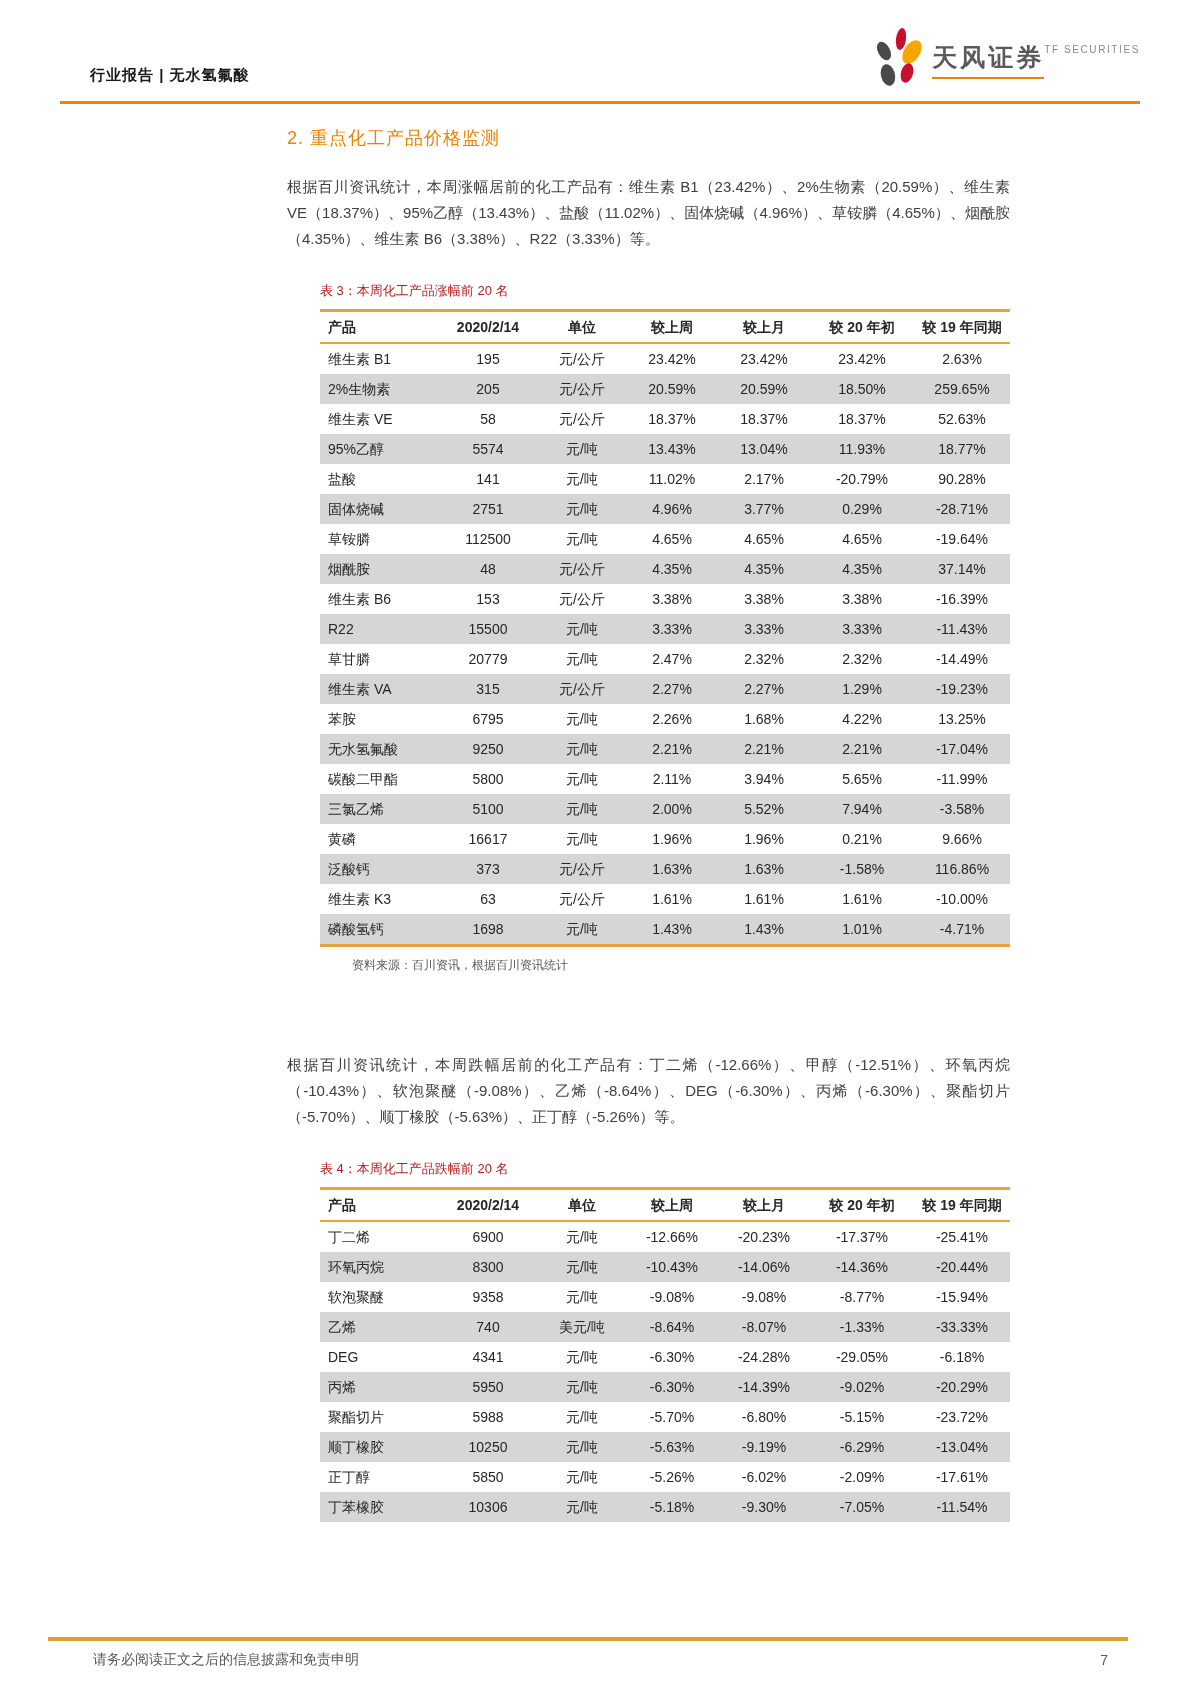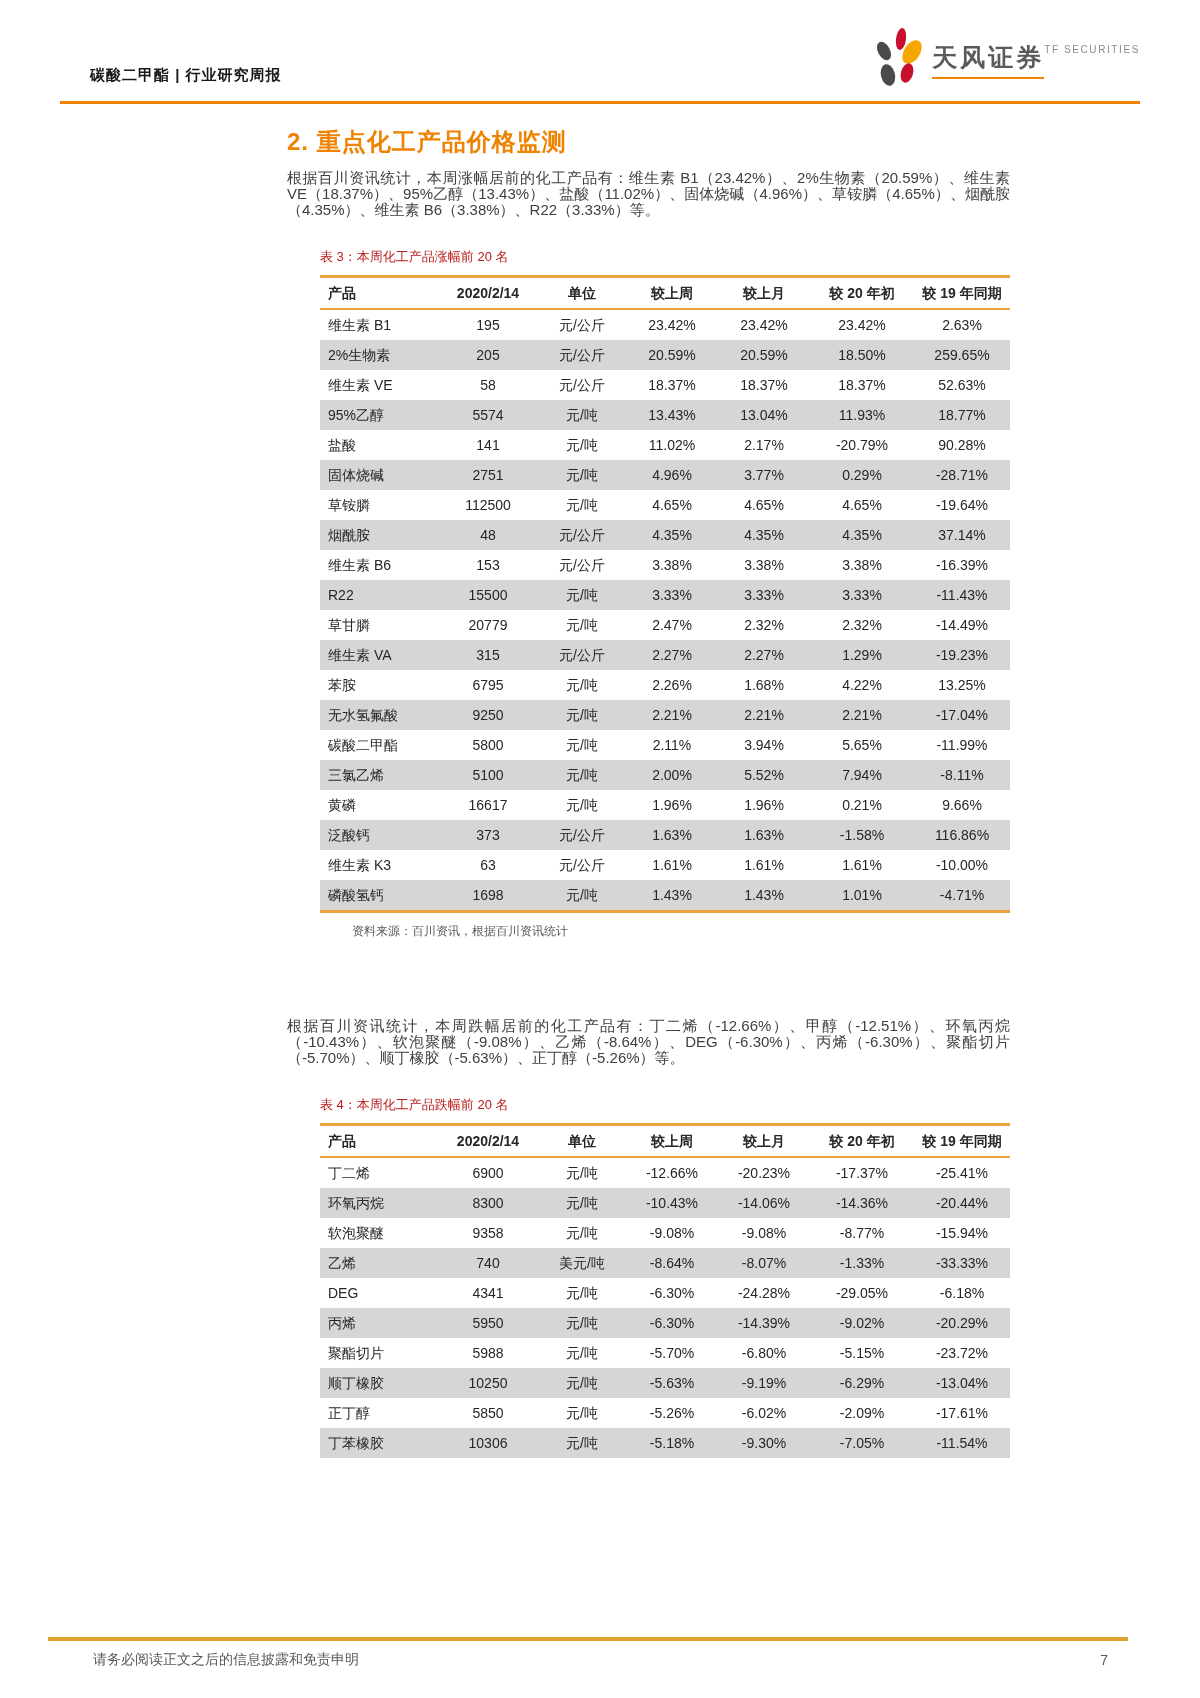--- a/index.html
+++ b/index.html
@@ -23,22 +23,22 @@
     display:flex;justify-content:space-between;align-items:flex-end;
   }
   .header-left{padding:0 0 16px 30px;font-size:15px;font-weight:bold;color:#1a1a1a;letter-spacing:1px;}
   .brand{display:flex;align-items:center;gap:8px;padding-bottom:8px;}
   .brand-text{display:flex;flex-direction:row;}
   .brand-name{font-size:25px;color:#5a5a5a;letter-spacing:3px;font-weight:bold;
     border-bottom:2px solid var(--accent);padding-bottom:3px;}
   .brand-sub{font-size:10px;color:#8a8a8a;letter-spacing:1.6px;margin-top:3px;}
   
   .content{position:absolute;left:287px;top:126px;width:723px;}
-  .section-title{color:var(--accent);font-size:24px;font-weight:bold;letter-spacing:1px;margin-bottom:12px;}
-  .para{font-size:15px;line-height:16px;color:var(--text-body);text-align:justify;}
+  .section-title{color:var(--accent);font-size:18px;font-weight:normal;letter-spacing:1px;margin-bottom:24px;}
+  .para{font-size:15px;line-height:26px;color:var(--text-body);text-align:justify;}
   .table-block{margin:30px 0 0 33px;width:690px;}
   .table-caption{font-size:13px;font-weight:normal;color:#b91c1c;margin-bottom:9px;}
   table{width:690px;border-collapse:collapse;table-layout:fixed;
     border-top:3px solid var(--table-line);font-size:14px;color:var(--text-cell);}
   thead th{font-weight:bold;border-bottom:2px solid var(--table-line);}
   th,td{height:30px;line-height:30px;text-align:center;padding:0 3px;white-space:nowrap;overflow:hidden;}
   th:first-child,td:first-child{text-align:left;padding-left:8px;}
   th:nth-child(1){width:118px;} th:nth-child(2){width:100px;} th:nth-child(3){width:88px;}
   th:nth-child(4){width:92px;}  th:nth-child(5){width:92px;}  th:nth-child(6){width:104px;}
   th:nth-child(7){width:96px;}
@@ -51,21 +51,21 @@
     position:absolute;top:1637px;left:48px;width:1080px;
     border-top:4px solid #E0A030;
     display:flex;justify-content:space-between;align-items:center;
     padding:10px 20px 0 45px;font-size:14px;color:var(--text-muted);
   }
 </style>
 </head>
 <body>
 
 <div class="header">
-  <div class="header-left">碳酸二甲酯 | 行业研究周报</div>
+  <div class="header-left">行业报告 | 无水氢氟酸</div>
   <div class="brand">
     <span>
       <svg width="54" height="62" viewBox="0 0 54 62">
         <ellipse cx="31" cy="12" rx="5" ry="11" fill="#C8102E" transform="rotate(8 31 12)"></ellipse>
         <ellipse cx="42" cy="25" rx="8" ry="13" fill="#F7A600" transform="rotate(32 42 25)"></ellipse>
         <ellipse cx="14" cy="24" rx="6" ry="10" fill="#4A4A4A" transform="rotate(-28 14 24)"></ellipse>
         <ellipse cx="18" cy="48" rx="7" ry="11" fill="#4A4A4A" transform="rotate(-14 18 48)"></ellipse>
         <ellipse cx="37" cy="46" rx="6" ry="10" fill="#C8102E" transform="rotate(16 37 46)"></ellipse>
       </svg>
     </span>
@@ -231,21 +231,21 @@
             <td>5.65%</td>
             <td>-11.99%</td>
           </tr>
           <tr>
             <td>三氯乙烯</td>
             <td>5100</td>
             <td>元/吨</td>
             <td>2.00%</td>
             <td>5.52%</td>
             <td>7.94%</td>
-            <td>-8.11%</td>
+            <td>-3.58%</td>
           </tr>
           <tr>
             <td>黄磷</td>
             <td>16617</td>
             <td>元/吨</td>
             <td>1.96%</td>
             <td>1.96%</td>
             <td>0.21%</td>
             <td>9.66%</td>
           </tr>

